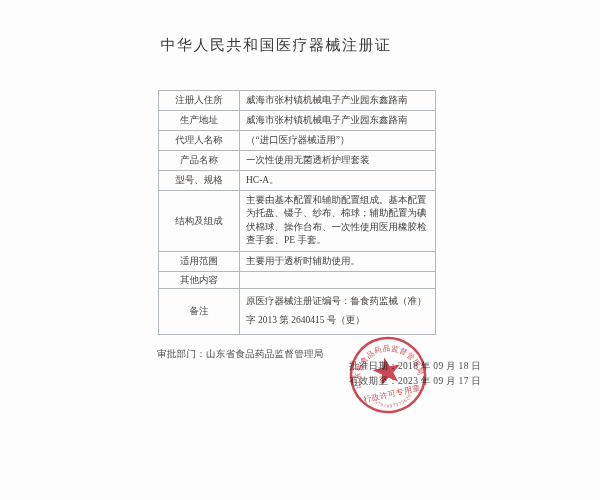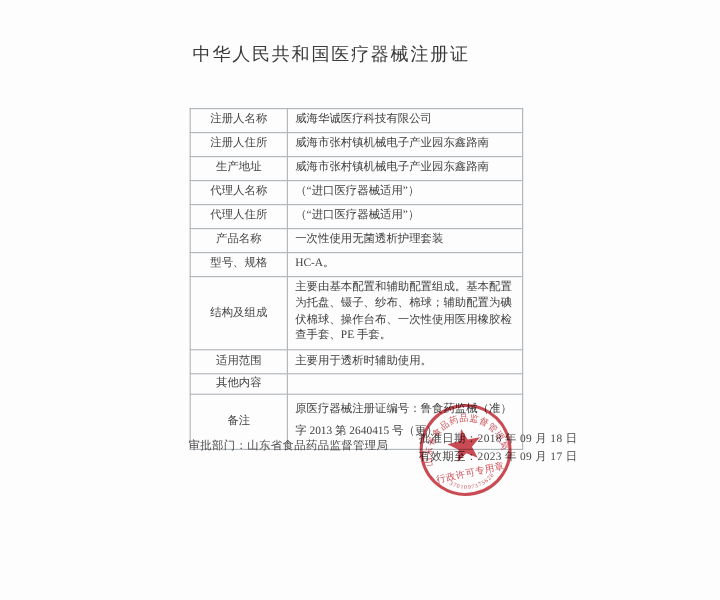--- a/index.html
+++ b/index.html
@@ -33,21 +33,21 @@
     line-height:1.35;
   }
   td.lbl{width:68px;text-align:center;padding:1px 2px;color:#444;}
   td.val{text-align:left;}
   tr.h-single td{height:17px;}
   tr.h-other td{height:14px;}
   tr.h-structure td.val{line-height:1.42;padding-top:3px;padding-bottom:3px;margin-top:43px;}
   tr.h-remarks td.val{line-height:2.05;padding-top:3px;padding-bottom:3px;}
 
   .footer-left{
-    position:absolute;left:157px;top:365px;
+    position:absolute;left:157px;top:348px;
     font-size:9.5px;color:#4a4a4a;letter-spacing:.3px;
   }
   .footer-right{
     position:absolute;left:349px;top:359px;
     font-size:9.5px;color:#4a4a4a;letter-spacing:.3px;line-height:15px;
   }
 
   svg.seal{
     position:absolute;left:332px;top:319px;
     transform:rotate(-12deg);
@@ -59,37 +59,29 @@
 <body>
 
 <div class="page">
 
   <div class="title">中华人民共和国医疗器械注册证</div>
 
 
   <table class="cert">
     <tbody>
       <tr class="h-single">
-        <td class="lbl">注册人名称</td>
-        <td class="val">威海华诚医疗科技有限公司</td>
-      </tr>
-      <tr class="h-single">
         <td class="lbl">注册人住所</td>
         <td class="val">威海市张村镇机械电子产业园东鑫路南</td>
       </tr>
       <tr class="h-single">
         <td class="lbl">生产地址</td>
         <td class="val">威海市张村镇机械电子产业园东鑫路南</td>
       </tr>
       <tr class="h-single">
         <td class="lbl">代理人名称</td>
-        <td class="val">（“进口医疗器械适用”）</td>
-      </tr>
-      <tr class="h-single">
-        <td class="lbl">代理人住所</td>
         <td class="val">（“进口医疗器械适用”）</td>
       </tr>
       <tr class="h-single">
         <td class="lbl">产品名称</td>
         <td class="val">一次性使用无菌透析护理套装</td>
       </tr>
       <tr class="h-single">
         <td class="lbl">型号、规格</td>
         <td class="val">HC-A。</td>
       </tr>

